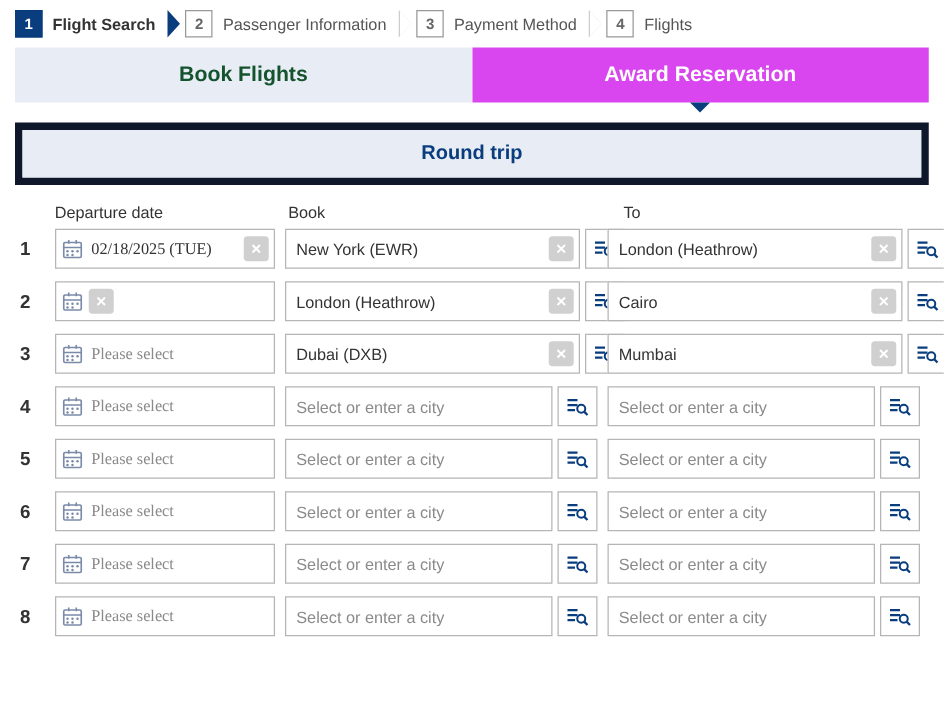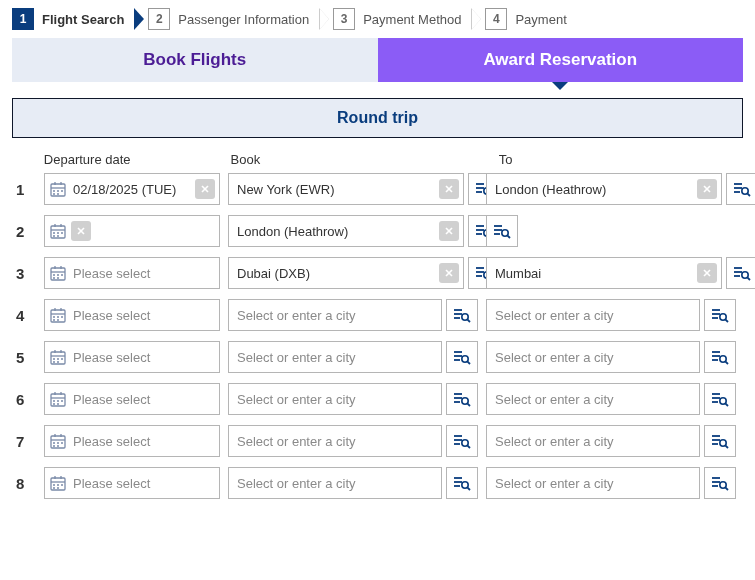--- a/index.html
+++ b/index.html
@@ -27,30 +27,30 @@
       border-bottom: 10px solid transparent; border-left: 9px solid #fff;
       margin-left: -9px; margin-top: -10px;
     }
 
     
     .main-tabs { display: flex; margin: 0 12px; }
     .main-tab {
       flex: 1; text-align: center; padding: 12px 0; font-size: 17px; font-weight: bold;
       cursor: pointer; position: relative;
     }
-    .main-tab.inactive { background: #e7ecf5; color: #4c1d95; }
-    .main-tab.active { background: #8b5cf6; color: #fff; }
+    .main-tab.inactive { background: #e7ecf5; color: #14532d; }
+    .main-tab.active { background: #d946ef; color: #fff; }
     .main-tab.active::after {
       content: ''; position: absolute; left: 50%; bottom: -8px; margin-left: -8px;
       width: 0; height: 0; border-left: 8px solid transparent;
       border-right: 8px solid transparent; border-top: 8px solid #0a3d7e;
     }
 
     
-    .sub-tabs { display: flex; margin: 16px 12px 0; border: 1px solid #0f172a; }
+    .sub-tabs { display: flex; margin: 16px 12px 0; border: 6px solid #0f172a; }
     .sub-tab {
       flex: 1; text-align: center; padding: 10px 0; font-size: 16px; font-weight: bold;
       cursor: pointer;
     }
     .sub-tab.inactive { background: #e7ecf5; color: #0a3d7e; }
     .sub-tab.active { background: #0a3d7e; color: #fff; }
 
     
     .form-area { padding: 14px 12px 10px; }
     .header-row { display: flex; align-items: center; margin-bottom: 6px; }
@@ -61,21 +61,21 @@
     .flight-row { display: flex; align-items: center; margin-bottom: 10px; }
     .idx-col { width: 32px; font-size: 15px; font-weight: bold; color: #333; text-align: left; padding-left: 4px; }
     .date-col { width: 184px; padding-right: 8px; }
     .city-col { width: 250px; padding-right: 0; display: flex; gap: 4px; }
     .city-col + .city-col { margin-left: 8px; }
 
     .input-wrap {
       display: flex; align-items: center; border: 1px solid #b5b5b5;
       background: #fff; height: 32px; position: relative;
     }
-    .date-col .input-wrap { width: 100%; }
+    .date-col .input-wrap { width: 100%; font-family: Liberation Serif, serif; }
     .city-input-wrap { flex: 1; gap: 24px; }
     .cal-icon {
       width: 26px; display: flex; align-items: center; justify-content: center;
       color: #7a8aa8; flex-shrink: 0;
     }
     .input-field {
       border: none; outline: none; flex: 1; font-size: 13px; height: 100%;
       padding: 0 2px; color: #333; min-width: 0; font-family: inherit; background: transparent;
     }
     .input-field::placeholder { color: #8a8a8a; }
@@ -109,21 +109,21 @@
     </span>
   <div class="step">
     <span class="step-num">3</span>
     <span class="step-label">Payment Method</span>
   </div>
   <span class="step-arrow">
       <span class="step-arrow-inner"></span>
     </span>
   <div class="step">
     <span class="step-num">4</span>
-    <span class="step-label">Payment</span>
+    <span class="step-label">Flights</span>
   </div>
 </div>
 
 <div class="main-tabs">
   <div class="main-tab inactive">Book Flights</div>
   <div class="main-tab active">Award Reservation</div>
 </div>
 
 <div class="sub-tabs">
   <div class="sub-tab inactive">Round trip</div>
@@ -222,20 +222,29 @@
           </div>
           <div class="search-btn">
             <span>
               <svg width="20" height="18" viewBox="0 0 20 18">
                 <use href="#list-search-g"></use>
               </svg>
             </span>
           </div>
         </div>
         <div class="city-col" style="margin-left: 8px;">
+          <div class="input-wrap city-input-wrap">
+            <input class="input-field" placeholder="Select or enter a city" value="Cairo" style="padding-left: 8px;">
+            <span class="clear-btn">
+              <svg width="8" height="8" viewBox="0 0 8 8">
+                <line x1="1" y1="1" x2="7" y2="7" stroke="#fff" stroke-width="1.6"></line>
+                <line x1="7" y1="1" x2="1" y2="7" stroke="#fff" stroke-width="1.6"></line>
+              </svg>
+            </span>
+          </div>
           <div class="search-btn">
             <span>
               <svg width="20" height="18" viewBox="0 0 20 18">
                 <use href="#list-search-g"></use>
               </svg>
             </span>
           </div>
         </div>
       </div>
       <div class="flight-row">

